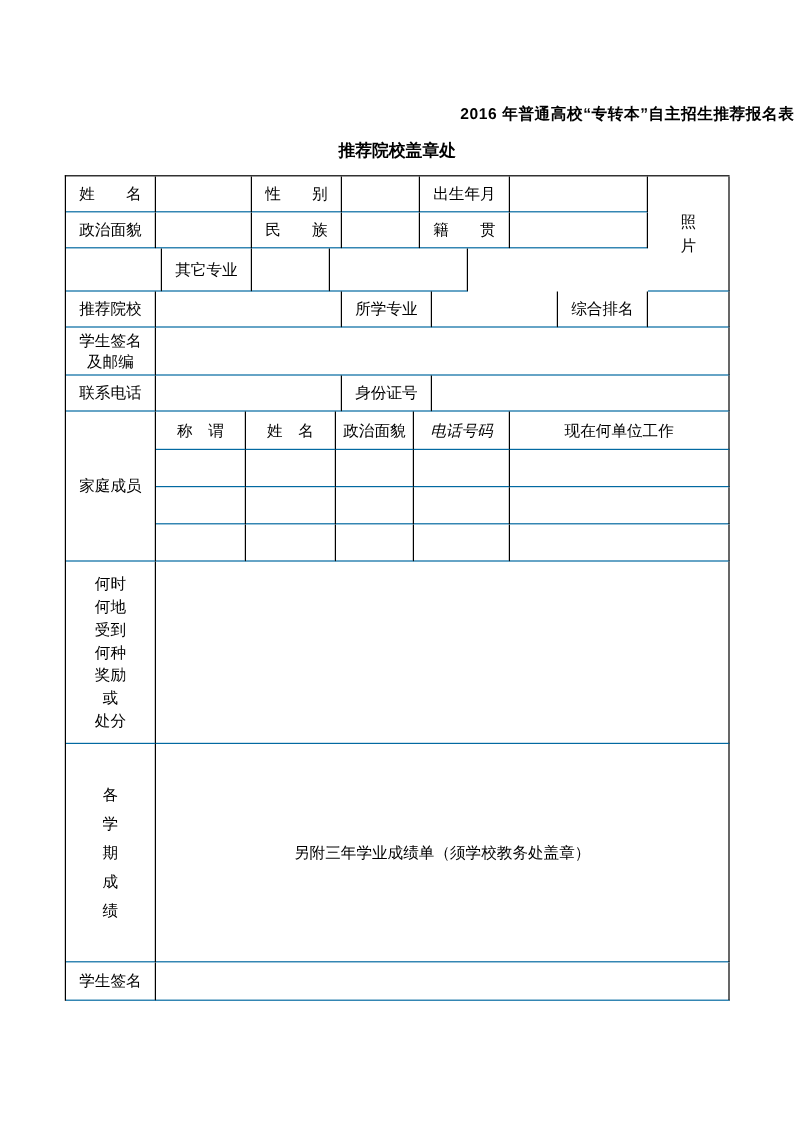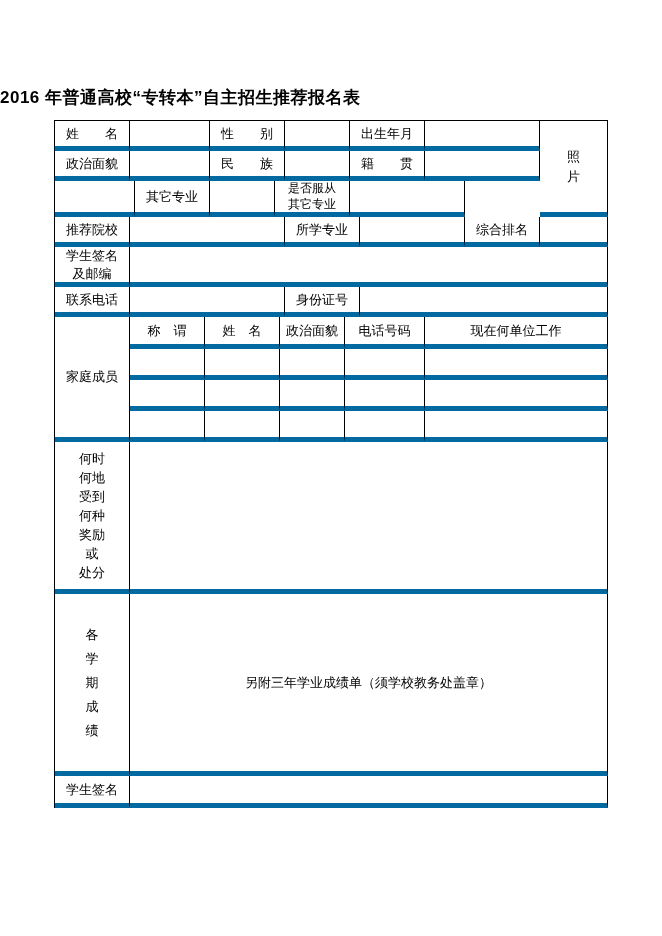--- a/index.html
+++ b/index.html
@@ -6,61 +6,62 @@
   html, body { background: #fff; }
   body {
     width: 662px;
     height: 936px;
     font-family: "Liberation Sans", "DejaVu Sans", sans-serif;
     color: #000;
     position: relative;
     overflow: hidden;
   }
   .doc { padding-top: 86px; }
-  .title { text-align: left; font-size: 17px; font-weight: bold; letter-spacing: 0.5px; }
+  .title { text-align: right; font-size: 13px; font-weight: bold; letter-spacing: 0.5px; }
   .subtitle { text-align: center; font-size: 14px; font-weight: bold; margin-top: 13px; }
 
   .tbl {
     width: 554px;
     margin: 11px auto 0;
     border-top: 1px solid #000;
     border-left: 1px solid #000;
     font-size: 13px;
   }
   .row, .hsec { display: flex; }
   .col { display: flex; flex-direction: column; }
   .cell {
     border-right: 1px solid #000;
-    border-bottom: 5px solid #0369a1;
+    border-bottom: 1px solid #0369a1;
     display: flex; align-items: center; justify-content: center;
     text-align: center;
     white-space: pre-line;
     line-height: 1.35;
     overflow: hidden;
   }
   .small  { font-size: 12px; line-height: 1.3; }
   .vlabel { line-height: 19px; }   
   .vlabel2{ line-height: 24px; }   
   .vphoto { line-height: 20px; }   
 
   .w65 { width: 65px; }  .w68 { width: 68px; }  .w75 { width: 75px; }
-  .w80 { width: 80px; }  .w105{ width: 105px; } .w115{ width: 115px; }
+  .w80 { width: 80px; font-style: italic; }  .w105{ width: 105px; } .w115{ width: 115px; }
   .w155{ width: 155px; } .w183{ width: 183px; } .w248{ width: 248px; }
   .w478{ width: 478px; } .w485{ width: 485px; }
 
   .h30 { height: 30px; } .h31 { height: 31px; } .h32 { height: 32px; }
   .h36 { height: 36px; } .h40 { height: 40px; } .h96 { height: 96px; }
   .h125{ height: 125px; } .h152{ height: 152px; text-align: center; } .h182{ height: 182px; }
 </style>
 </head>
 <body>
 
 <div class="doc">
 
   <div class="title">2016 年普通高校“专转本”自主招生推荐报名表</div>
+  <div class="subtitle">推荐院校盖章处</div>
 
   <div class="tbl">
 
     <div class="hsec">
       <div class="col w485">
         <div class="row">
           <div class="cell w75 h30">姓　　名</div>
           <div class="cell w80 h30"></div>
           <div class="cell w75 h30">性　　别</div>
           <div class="cell w65 h30"></div>
@@ -72,22 +73,20 @@
           <div class="cell w80 h30"></div>
           <div class="cell w75 h30">民　　族</div>
           <div class="cell w65 h30"></div>
           <div class="cell w75 h30">籍　　贯</div>
           <div class="cell w115 h30"></div>
         </div>
         <div class="row">
           <div class="cell w80 h36"></div>
           <div class="cell w75 h36">其它专业</div>
           <div class="cell w65 h36"></div>
-          <div class="cell w75 h36 small">是否服从
-其它专业</div>
           <div class="cell w115 h36"></div>
         </div>
       </div>
       <div class="cell w68 h96 vphoto">照
 片</div>
     </div>
 
     <div class="row">
       <div class="cell w75 h30">推荐院校</div>
       <div class="cell w155 h30"></div>

